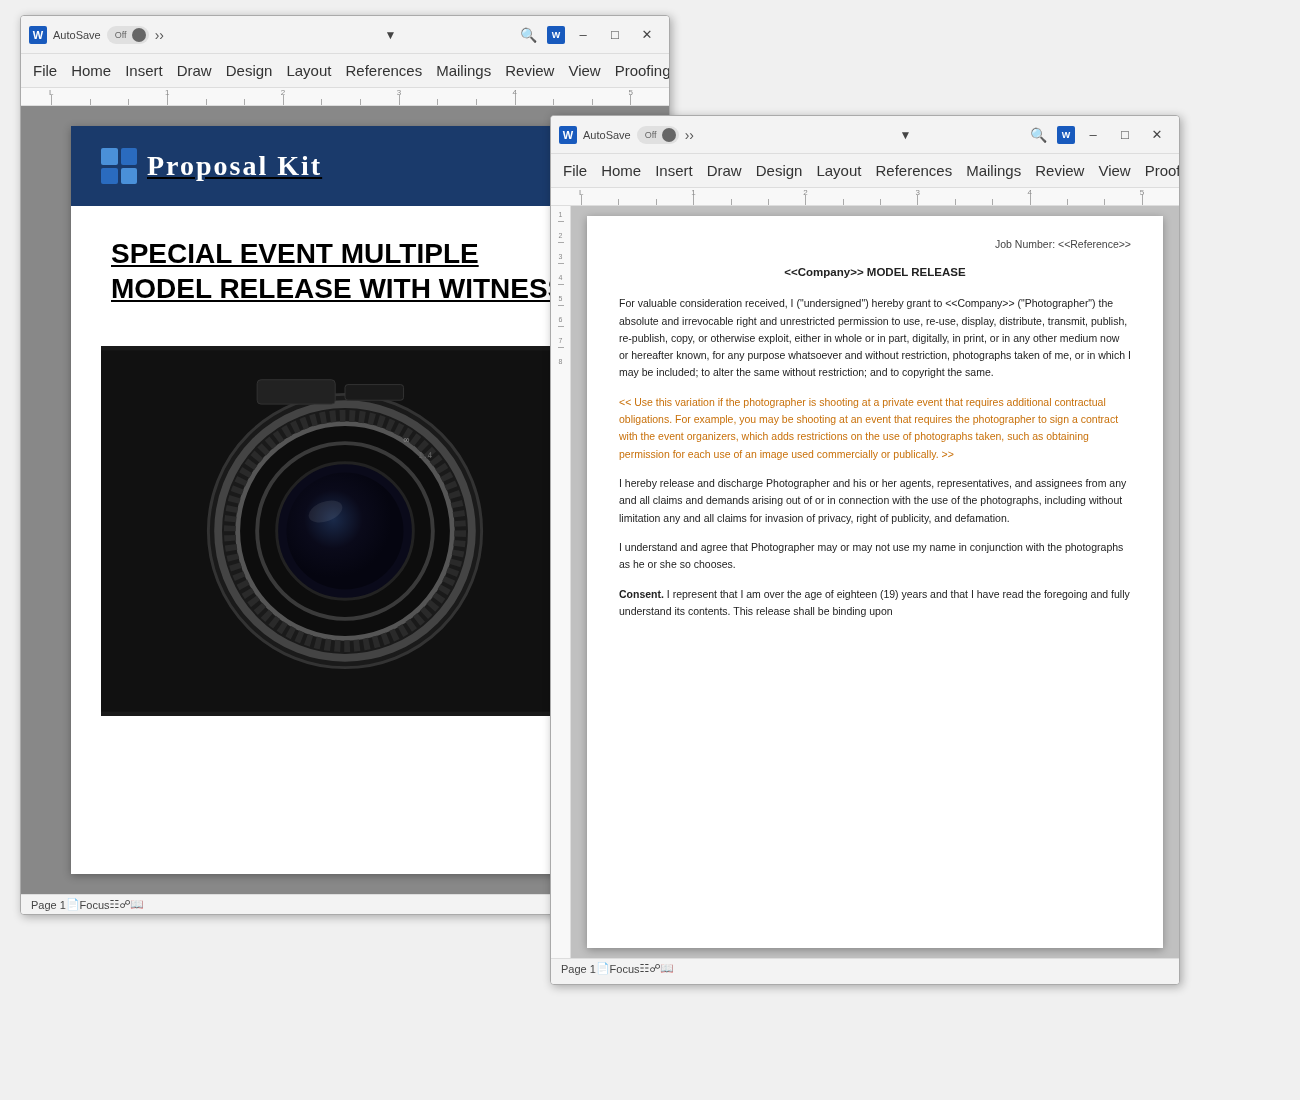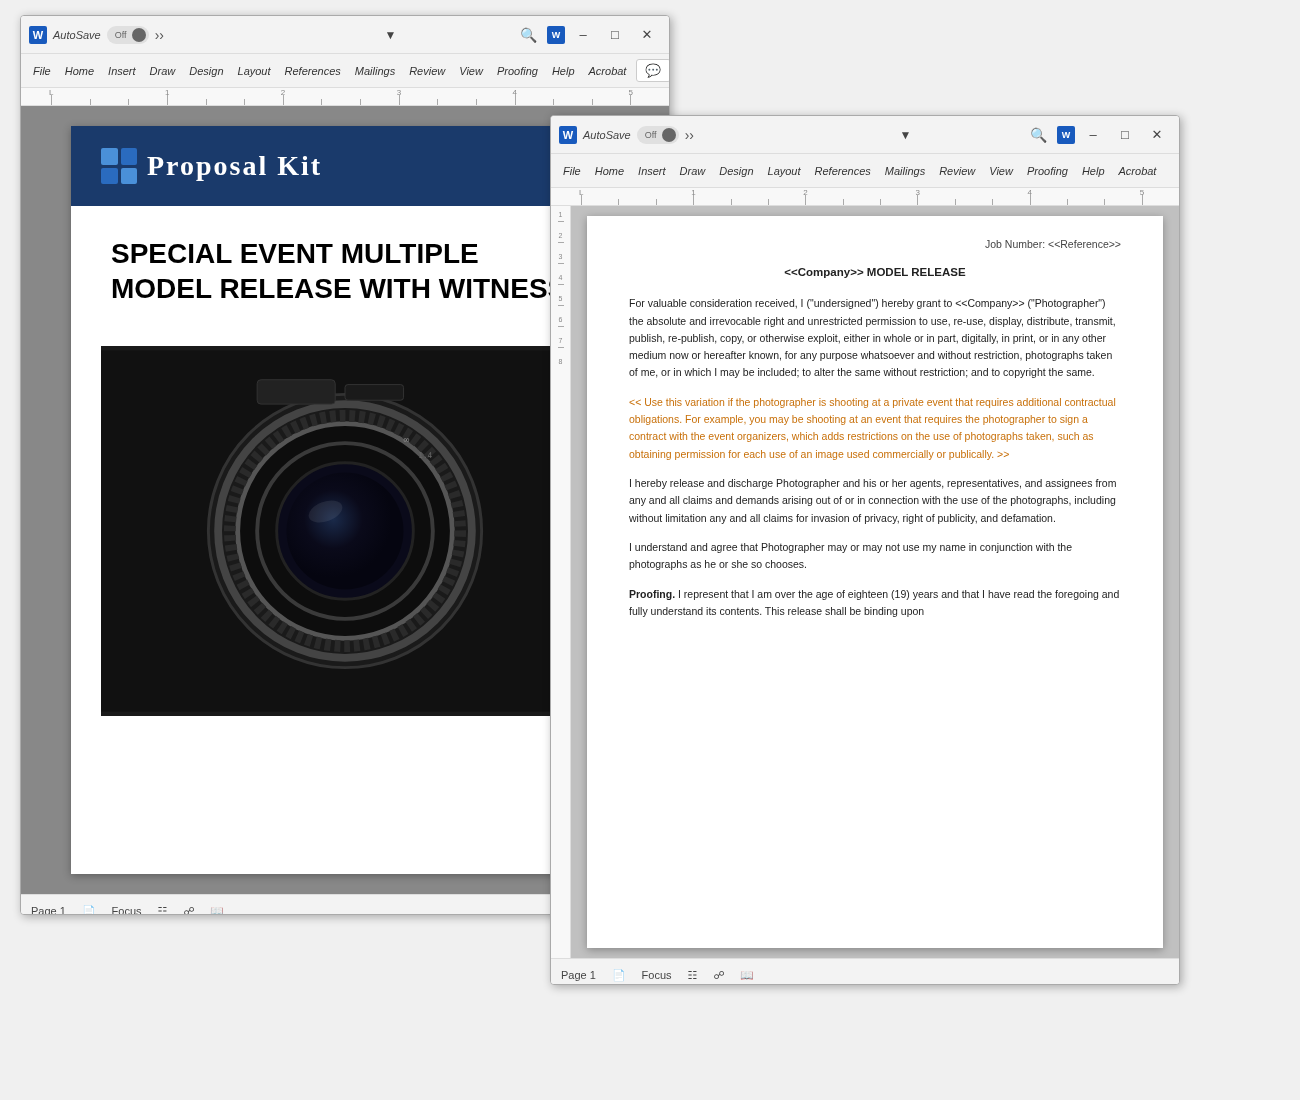--- a/index.html
+++ b/index.html
@@ -64,21 +64,20 @@
       align-items: center;
       justify-content: center;
       color: white;
       font-weight: bold;
       font-size: 11px;
     }
 
     .autosave-label {
       font-size: 11px;
       color: #444;
-      font-style: italic;
     }
 
     .toggle-switch {
       display: flex;
       align-items: center;
       background: #e0e0e0;
       border-radius: 10px;
       width: 42px;
       height: 18px;
       position: relative;
@@ -151,25 +150,24 @@
       height: 34px;
       display: flex;
       align-items: center;
       padding: 0 6px;
       border-bottom: 1px solid #ddd;
       gap: 2px;
     }
 
     .ribbon-item {
       padding: 4px 6px;
-      font-size: 11px;
+      font-size: 15px;
       color: #333;
       cursor: pointer;
       border-radius: 3px;
-      font-style: italic;
     }
 
     .ribbon-spacer { flex: 1; }
 
     .comment-btn {
       padding: 3px 8px;
       border: 1px solid #ccc;
       border-radius: 3px;
       background: white;
       cursor: pointer;
@@ -217,41 +215,41 @@
       color: #888;
     }
 
     
     .doc-area {
       background: #888;
       height: calc(100% - 110px);
       overflow: hidden;
       position: relative;
       padding: 20px 30px;
+      text-decoration: underline;
     }
 
     .doc-page {
       background: white;
       width: 100%;
       height: 100%;
       margin: 0 auto;
       box-shadow: 0 2px 8px rgba(0,0,0,0.3);
       overflow: hidden;
       position: relative;
     }
 
     
     .status-bar {
       height: 26px;
       background: #f3f3f3;
       border-top: 1px solid #ddd;
       display: flex;
-      align-items: center;
+      align-items: flex-end;
       padding: 16px 10px;
-      gap: 16px;
     }
 
     .status-item {
       font-size: 11px;
       color: #444;
       display: flex;
       align-items: center;
       gap: 4px;
     }
 
@@ -314,21 +312,21 @@
       background: #1a1a1a;
       overflow: hidden;
       position: relative;
       display: flex;
       align-items: center;
       justify-content: center;
     }
 
     
     .doc-content {
-      padding: 20px 42px;
+      padding: 20px 32px;
       font-size: 11px;
       line-height: 1.6;
       color: #222;
       height: 100%;
       overflow: hidden;
     }
 
     .doc-job-number {
       text-align: right;
       font-size: 10.5px;
@@ -607,21 +605,21 @@
           <div class="doc-paragraph">For valuable consideration received, I ("undersigned") hereby grant to &lt;&lt;Company&gt;&gt; ("Photographer") the absolute and irrevocable right and unrestricted permission to use, re-use, display, distribute, transmit, publish, re-publish, copy, or otherwise exploit, either in whole or in part, digitally, in print, or in any other medium now or hereafter known, for any purpose whatsoever and without restriction, photographs taken of me, or in which I may be included; to alter the same without restriction; and to copyright the same.</div>
 
 
           <div class="doc-paragraph-orange">&lt;&lt; Use this variation if the photographer is shooting at a private event that requires additional contractual obligations. For example, you may be shooting at an event that requires the photographer to sign a contract with the event organizers, which adds restrictions on the use of photographs taken, such as obtaining permission for each use of an image used commercially or publically. &gt;&gt;</div>
 
           <div class="doc-paragraph">I hereby release and discharge Photographer and his or her agents, representatives, and assignees from any and all claims and demands arising out of or in connection with the use of the photographs, including without limitation any and all claims for invasion of privacy, right of publicity, and defamation.</div>
 
           <div class="doc-paragraph">I understand and agree that Photographer may or may not use my name in conjunction with the photographs as he or she so chooses.</div>
 
           <div class="doc-paragraph">
-            <span class="bold">Proofing.</span><span>  I represent that I am over the age of eighteen (19) years and that I have read the foregoing and fully understand its contents. This release shall be binding upon</span>
+            <span class="bold">Consent.</span><span>  I represent that I am over the age of eighteen (19) years and that I have read the foregoing and fully understand its contents. This release shall be binding upon</span>
           </div>
         </div>
       </div>
     </div>
   </div>
 
   <div class="status-bar">
     <span class="status-item">Page 1</span>
     <span class="status-item">📄</span>
     <span class="status-item">Focus</span>

